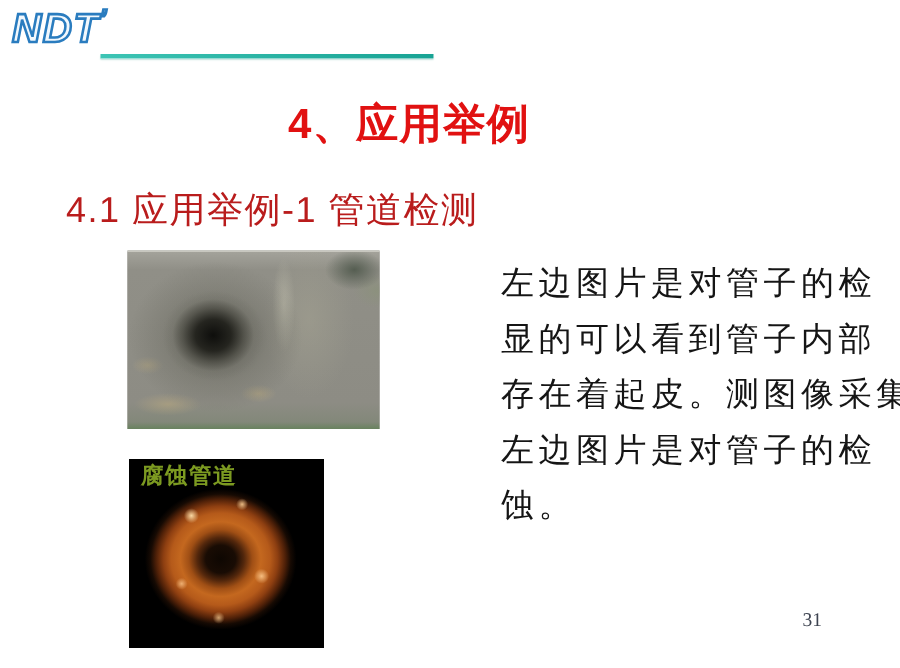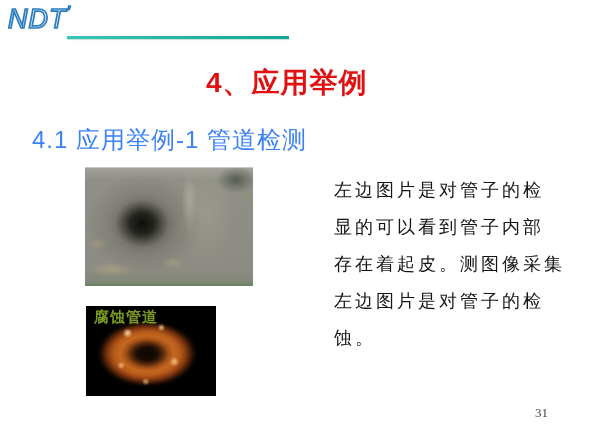--- a/index.html
+++ b/index.html
@@ -3,85 +3,85 @@
 <meta charset="utf-8">
 <style>
   html,body{margin:0;padding:0;background:#fff;}
   .slide{
     position:relative;width:600px;height:445px;background:#ffffff;overflow:hidden;
     font-family:"Liberation Sans","DejaVu Sans",sans-serif;
   }
   
   .logo{
     position:absolute;left:8px;top:4px;
-    font-size:27px;font-weight:400;font-style:italic;
+    font-size:27px;font-weight:700;font-style:italic;
     letter-spacing:1px;color:#2a7cbf;
   }
   @supports ((-webkit-text-stroke:2px #2a7cbf)){
     .logo{-webkit-text-stroke:1.7px #2a7cbf;color:#f2f8fd;}
   }
   .logo .tick{font-size:16px;vertical-align:top;}
   .course-title{
     position:absolute;left:72px;top:6px;
     font-size:22px;color:#595959;letter-spacing:2px;font-weight:500;
   }
   .header-underline{
     position:absolute;left:67px;top:36px;width:222px;height:3px;
     background:linear-gradient(90deg,#3cc4b4,#18a394);
     box-shadow:0 1px 1px rgba(120,190,180,.45);
   }
   
   .main-title{
-    position:absolute;left:206px;top:64px;
+    position:absolute;left:192px;top:64px;
     font-size:28px;font-weight:bold;color:#e11111;letter-spacing:1px;
   }
   .subtitle{
-    position:absolute;left:32px;top:124px;
-    font-size:24px;color:#3b82f6;letter-spacing:1px;
+    position:absolute;left:44px;top:124px;
+    font-size:24px;color:#b91c1c;letter-spacing:1px;
   }
   
   .photo-top{
     position:absolute;left:85px;top:167px;width:168px;height:118px;
     background-color:#8f8e86;
     border-top:1px solid #c8c7bf;
     background-image:
       radial-gradient(ellipse 34px 30px at 34% 47%, rgba(10,10,8,.95) 0%, rgba(25,25,20,.85) 35%, rgba(60,60,52,.55) 60%, rgba(110,110,100,.25) 80%, rgba(140,140,130,0) 100%),
       radial-gradient(ellipse 58px 50px at 35% 48%, rgba(40,40,34,.5) 0%, rgba(90,90,80,.25) 60%, rgba(143,142,134,0) 100%),
       radial-gradient(ellipse 26px 18px at 90% 10%, rgba(75,85,72,.85), rgba(75,85,72,0) 75%),
       radial-gradient(ellipse 20px 14px at 99% 22%, rgba(140,145,125,.9), rgba(140,145,125,0) 80%),
       radial-gradient(ellipse 10px 42px at 62% 30%, rgba(200,198,180,.45), rgba(200,198,180,0) 75%),
       radial-gradient(ellipse 30px 10px at 16% 86%, rgba(196,176,126,.45), rgba(196,176,126,0) 75%),
       radial-gradient(ellipse 16px 8px at 52% 80%, rgba(196,176,126,.4), rgba(196,176,126,0) 75%),
       radial-gradient(ellipse 14px 8px at 8% 64%, rgba(196,176,126,.35), rgba(196,176,126,0) 75%),
       radial-gradient(ellipse 40px 70px at 72% 38%, rgba(168,166,148,.45), rgba(168,166,148,0) 75%),
       linear-gradient(180deg,#a3a29a 0%,#908f87 10%,#8d8c84 85%,#83887a 96%,#68825e 100%);
   }
   .photo-bottom{
-    position:absolute;left:86px;top:306px;width:130px;height:90px;
+    position:absolute;left:86px;top:306px;width:130px;height:126px;
     background-color:#000;
     background-image:
       radial-gradient(circle 5px at 32% 30%, rgba(255,225,170,.95), rgba(255,225,170,0) 100%),
       radial-gradient(circle 4px at 58% 24%, rgba(255,210,150,.85), rgba(255,210,150,0) 100%),
       radial-gradient(circle 5px at 68% 62%, rgba(255,205,145,.85), rgba(255,205,145,0) 100%),
       radial-gradient(circle 4px at 27% 66%, rgba(250,195,135,.8), rgba(250,195,135,0) 100%),
       radial-gradient(circle 4px at 46% 84%, rgba(255,210,150,.7), rgba(255,210,150,0) 100%),
       radial-gradient(ellipse 48% 46% at 47% 53%,
         #0e0702 0%, #190c04 16%, #53270c 25%, #a04f15 34%, #c4681f 43%,
         #b55a1a 53%, #8e3f11 61%, #4e2008 69%, #160a03 75%, #000 81%);
   }
   .corrosion-label{
     position:absolute;left:8px;top:2px;
     font-size:15px;font-weight:bold;color:#7c9a21;letter-spacing:1px;
     font-family:"Liberation Serif","DejaVu Serif",serif;
   }
   
   .paragraph{
     position:absolute;left:334px;top:172px;width:262px;
-    font-family:Liberation Sans, sans-serif;
-    font-size:18px;color:#151515;letter-spacing:3px;
+    font-family:Liberation Mono, monospace;
+    font-size:22px;color:#151515;letter-spacing:3px;
   }
   .paragraph .pline{height:37px;line-height:37px;white-space:nowrap;}
   
   .page-number{
     position:absolute;left:535px;top:405px;
     font-size:13px;color:#3d4350;
     font-family:"Liberation Serif","DejaVu Serif",serif;
   }
 </style>
 </head>

